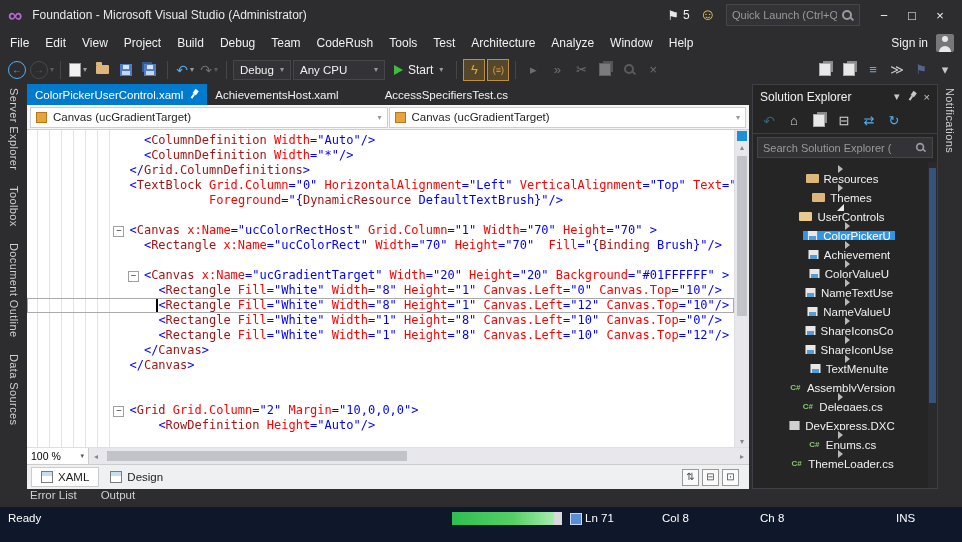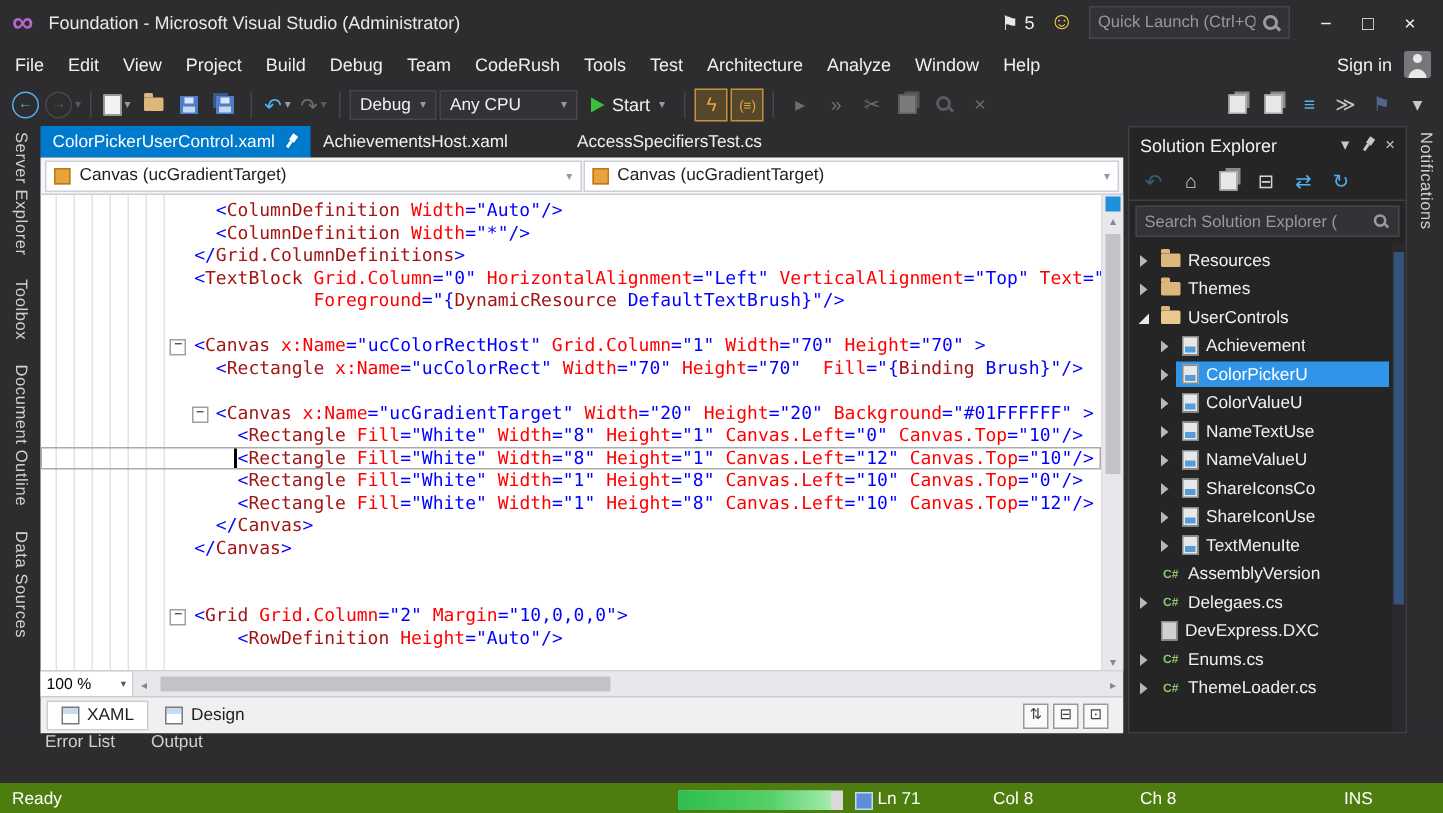--- a/index.html
+++ b/index.html
@@ -98,39 +98,39 @@
   .psplit{width:3px;flex:none;background:#2D2D30;}
   
   .sepanel{width:186px;flex:none;background:#252526;border:1px solid #3F3F46;box-sizing:border-box;display:flex;flex-direction:column;}
   .setitle{height:23px;display:flex;align-items:center;font-size:12px;color:#F1F1F1;padding:0 7px;gap:4px;}
   .seicons{margin-left:auto;display:flex;align-items:center;gap:7px;color:#C8C8C8;font-size:11px;}
   .setoolbar{height:25px;display:flex;align-items:center;gap:9px;padding:0 8px;border-bottom:1px solid #3F3F46;}
   .setoolbar .tbi{min-width:16px;height:18px;}
   .sesearch{margin:3px 4px 4px 4px;height:19px;background:#333337;border:1px solid #464649;display:flex;align-items:center;font-size:11px;color:#999;padding:0 5px;gap:4px;}
   .sesearch .shape-mag{margin-left:auto;color:#9A9A9E;transform:scale(.85);}
   .setree{flex:1;position:relative;overflow:hidden;font-size:11.5px;color:#F1F1F1;padding-top:2px;}
-  .trow{height:19px;display:flex;align-items:center;padding-right:11px;}
+  .trow{height:19px;display:flex;align-items:center;padding-right:11px;flex-direction:column;}
   .exp{width:10px;height:10px;margin-right:2px;position:relative;flex:none;}
   .exp-c::before{content:"";position:absolute;left:2px;top:1px;border-top:4px solid transparent;border-bottom:4px solid transparent;border-left:5px solid #B8B8B8;}
   .exp-e::before{content:"";position:absolute;left:1px;top:2px;border-bottom:7px solid #E8E8E8;border-left:7px solid transparent;}
   .exp.none{visibility:hidden;}
   .rowc{display:flex;align-items:center;gap:5px;padding:1px 4px;flex:1;height:15px;overflow:hidden;}
   .rowc.sel{background:#3095E8;color:#fff;}
   .tlabel{white-space:nowrap;overflow:hidden;}
   .shape-xdoc{width:9px;height:11px;background:#E8E8E8;border:1px solid #8A8A8A;position:relative;flex:none;}
   .shape-xdoc::after{content:"";position:absolute;left:1px;right:1px;bottom:1px;height:4px;background:#569CD6;}
   .shape-gdoc{width:9px;height:11px;background:#D0D0D0;border:1px solid #8A8A8A;flex:none;}
   .shape-cs{font-size:8px;font-weight:bold;color:#8CC873;width:13px;text-align:center;flex:none;}
   .sescroll{position:absolute;right:0;top:0;bottom:0;width:9px;background:#2A2A2C;}
   .sethumb{position:absolute;left:1px;right:1px;top:6px;height:235px;background:#35537C;}
   
   .paneltabs{position:absolute;top:489px;left:0;right:0;height:36px;background:#2D2D30;display:flex;padding-left:30px;gap:24px;}
   .ptab{font-size:11.5px;color:#D0D0D0;cursor:default;}
   
-  .statusbar{position:absolute;bottom:0;left:0;right:0;height:20px;background:#4d7c0f;color:#fff;font-size:11.5px;}
+  .statusbar{position:absolute;bottom:0;left:0;right:0;height:35px;background:#0f172a;color:#fff;font-size:11.5px;}
   .sb-ready{position:absolute;left:8px;top:5px;}
   .sb-progress{position:absolute;left:452px;top:5px;width:110px;height:13px;background:#D9D9D9;}
   .sb-fill{height:100%;background:linear-gradient(90deg,#2FBE4F 0%,#55D065 60%,#A5EBAD 100%);}
   .sb-icon{position:absolute;left:570px;top:6px;width:12px;height:12px;background:#5A8DD6;border:1px solid #C8D8F0;box-sizing:border-box;}
   .sb-ln{position:absolute;left:585px;top:5px;}
   .sb-col{position:absolute;left:662px;top:5px;}
   .sb-ch{position:absolute;left:760px;top:5px;}
   .sb-ins{position:absolute;left:896px;top:5px;}
 </style>
 </head>
@@ -422,30 +422,30 @@
           </div>
           <div class="trow" style="padding-left: 5px;">
             <span class="exp exp-e"></span>
             <span class="rowc">
               <span class="fico shape-folder open"></span>
               <span class="tlabel">UserControls</span>
             </span>
           </div>
           <div class="trow" style="padding-left: 19px;">
             <span class="exp exp-c"></span>
+            <span class="rowc sel">
+              <span class="fico shape-xdoc"></span>
+              <span class="tlabel">ColorPickerU</span>
+            </span>
+          </div>
+          <div class="trow" style="padding-left: 19px;">
+            <span class="exp exp-c"></span>
             <span class="rowc">
               <span class="fico shape-xdoc"></span>
               <span class="tlabel">Achievement</span>
-            </span>
-          </div>
-          <div class="trow" style="padding-left: 19px;">
-            <span class="exp exp-c"></span>
-            <span class="rowc sel">
-              <span class="fico shape-xdoc"></span>
-              <span class="tlabel">ColorPickerU</span>
             </span>
           </div>
           <div class="trow" style="padding-left: 19px;">
             <span class="exp exp-c"></span>
             <span class="rowc">
               <span class="fico shape-xdoc"></span>
               <span class="tlabel">ColorValueU</span>
             </span>
           </div>
           <div class="trow" style="padding-left: 19px;">

